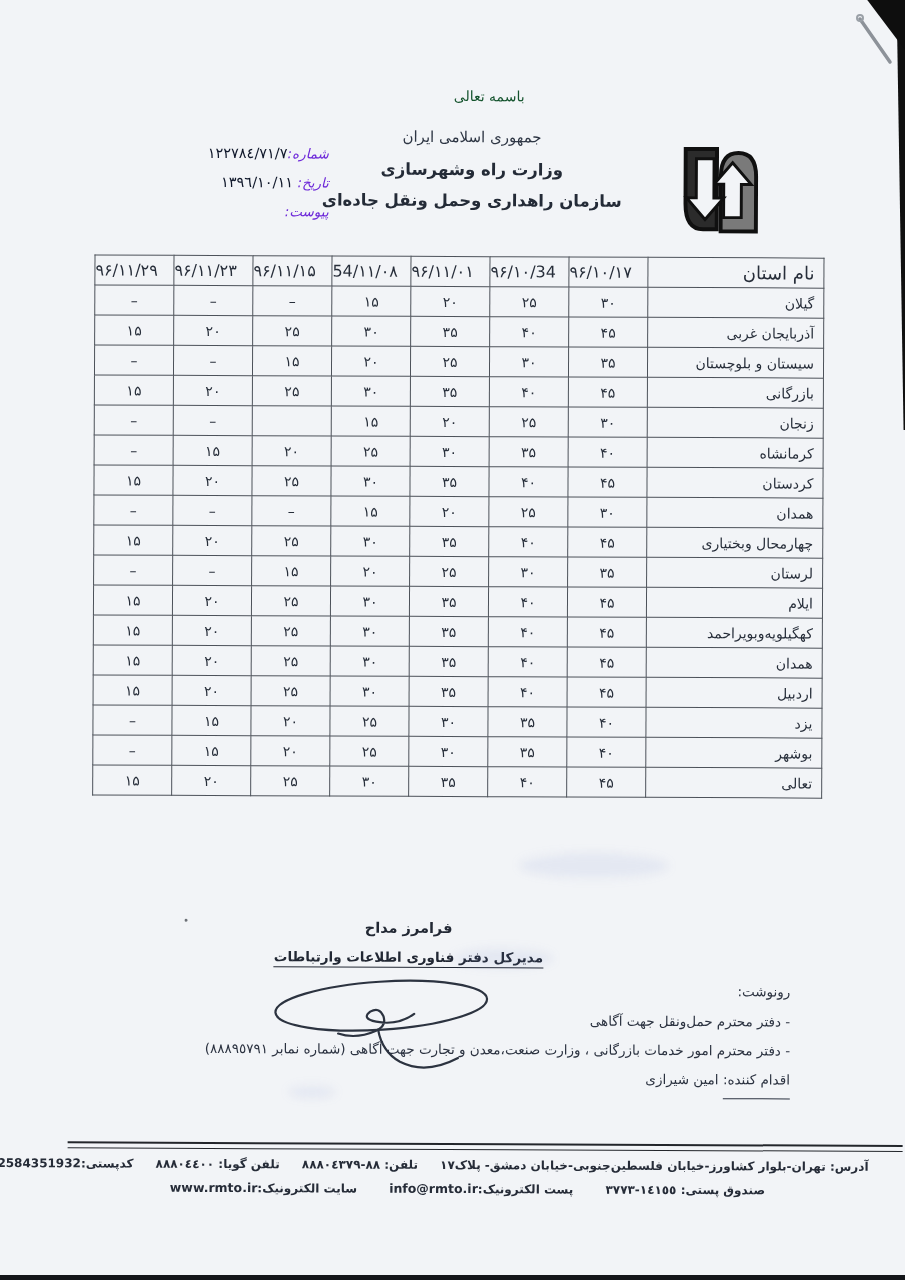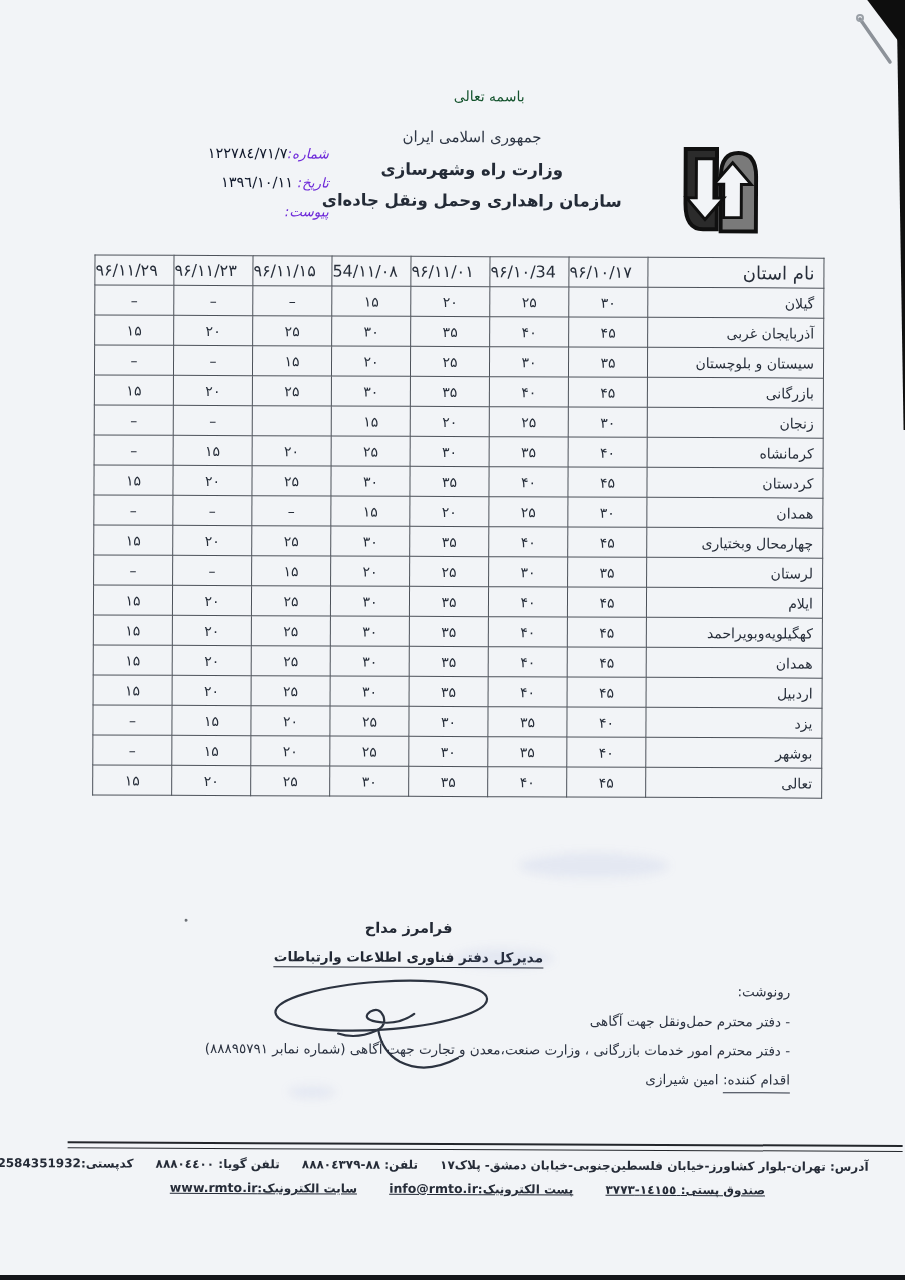--- a/index.html
+++ b/index.html
@@ -45,30 +45,30 @@
   .sig .sig-name{font-size:14.5px;font-weight:700;color:#222834;}
   .sig .sig-title{display:inline-block;margin-top:13px;font-size:13.5px;font-weight:700;color:#222834;
     border-bottom:1.5px solid #222834;padding-bottom:2px;}
   .sig-draw{position:absolute;top:978px;left:268px;}
 
   
   .cc{position:absolute;top:982px;right:113px;width:690px;direction:rtl;text-align:right;font-size:13.5px;color:#2b3240;}
   .cc .cc-label{margin-bottom:14px;}
   .cc .cc-item{margin-bottom:13px;}
   .cc .handler{margin-top:2px;}
-  .cc .u{border-bottom:1px solid #2b3240;padding-bottom:5px;}
+  .cc .u{border-bottom:1px solid #2b3240;padding-bottom:11px;}
 
   
   .footer-rule{position:absolute;top:1143px;left:70px;right:0;height:4px;
     border-top:2px solid #23262b;border-bottom:1px solid #23262b;}
   .footer{position:absolute;top:1158px;left:60px;width:820px;direction:rtl;text-align:center;
     font-size:12px;font-weight:700;color:#262c38;}
   .footer .fline{margin-bottom:9px;white-space:nowrap;}
   .footer .fgroup{margin:0 9px;}
-  .footer .fgroup.wide{margin:0 14px;text-decoration:underline;}
+  .footer .fgroup.wide{margin:0 14px;}
   .footer .lat{font-size:12.5px;}
 
   
   .corner-tr{position:absolute;top:0;right:0;width:46px;height:50px;background:#0e0e0e;
     clip-path:polygon(18% 0,100% 0,100% 100%);}
   .edge-right{position:absolute;top:0;right:0;width:12px;height:430px;background:#101010;
     clip-path:polygon(30% 0,100% 0,100% 100%,88% 100%);}
   .edge-bottom{position:absolute;bottom:0;left:0;width:100%;height:5px;background:#14161a;}
   .staple{position:absolute;top:10px;right:6px;}
   .smudge{position:absolute;border-radius:50%;filter:blur(5px);background:rgba(110,130,195,.10);}

